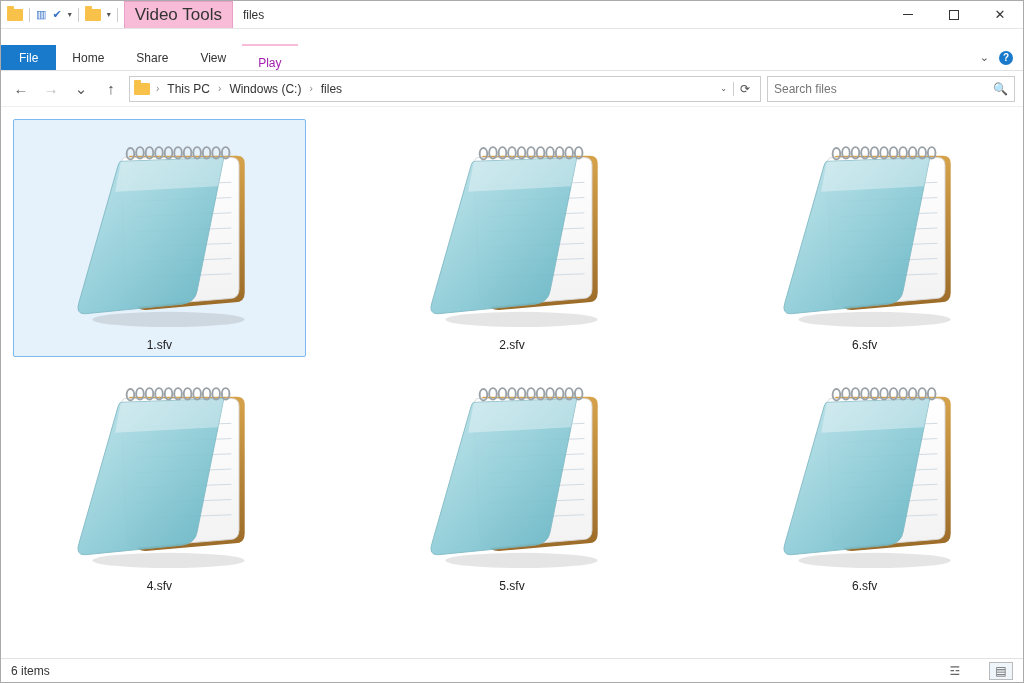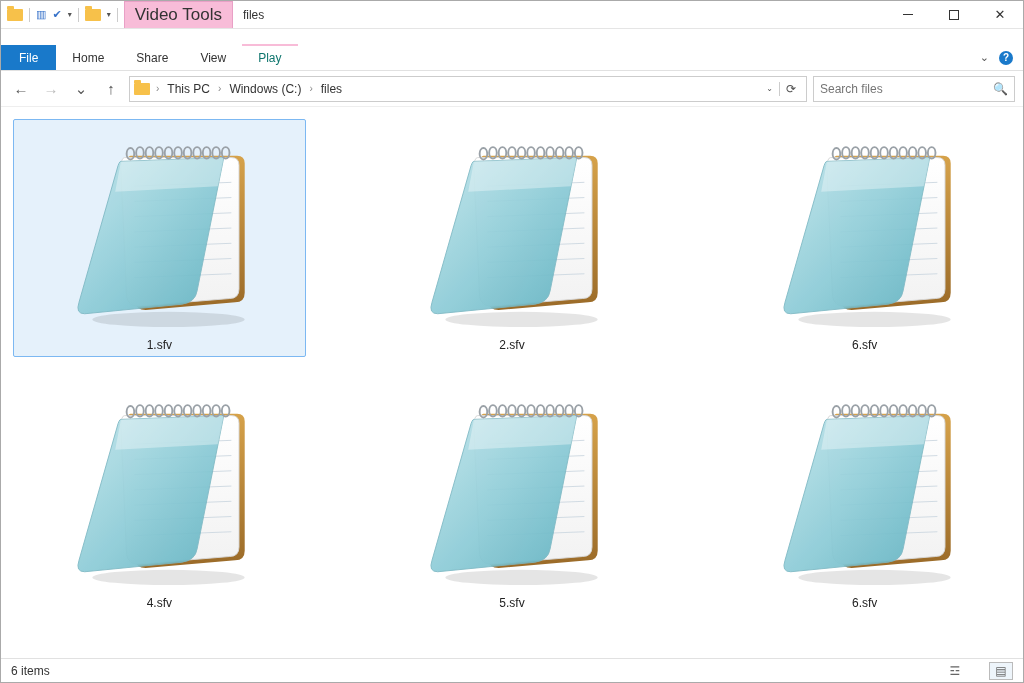--- a/index.html
+++ b/index.html
@@ -57,21 +57,21 @@
     align-items:stretch;
     background:#fff;
     border-bottom:1px solid #e1e1e1;
     margin-top:16px;
   }
   .ribbon .file-tab{
     background:#1979ca;color:#fff;padding:0 18px;display:flex;align-items:center;font-size:12px;
   }
   .ribbon .tab{padding:0 16px;display:flex;align-items:center;color:#333;}
   .ribbon .play-tab{
-    background:#fff;border-top:2px solid #f8bcd8;padding:0 16px;display:flex;align-items:center;color:#0f766e;
+    background:#fff;border-top:2px solid #f8bcd8;padding:0 16px;display:flex;align-items:flex-end;color:#a21caf;
     margin-top:-1px;
   }
   .ribbon-right{margin-left:auto;display:flex;align-items:center;gap:10px;padding:0 10px;}
   .chevron{font-size:11px;color:#555;}
   .help-icon{width:14px;height:14px;border-radius:50%;background:#1979ca;color:#fff;font-size:10px;display:flex;align-items:center;justify-content:center;font-weight:bold;}
 
   
   .navrow{
     height:36px;display:flex;align-items:center;gap:6px;padding:4px 8px;background:#fff;border-bottom:1px solid #eee;
   }
@@ -82,33 +82,33 @@
     flex:1;height:26px;border:1px solid #ccc;display:flex;align-items:center;padding:0 4px;gap:2px;background:#fff;
   }
   .addressbar .folder-icon{width:16px;height:12px;background:#f7c14a;border-radius:1px;position:relative;margin-right:2px;}
   .addressbar .folder-icon::before{content:"";position:absolute;top:-3px;left:0;width:7px;height:3px;background:#f7c14a;border-radius:1px 1px 0 0;}
   .addressbar .crumb{padding:0 4px;color:#333;white-space:nowrap;}
   .addressbar .caret{color:#888;font-size:10px;padding:0 2px;}
   .addr-right{margin-left:auto;display:flex;align-items:center;gap:2px;}
   .addr-right .dd{font-size:8px;color:#555;padding:0 4px;}
   .refresh{border-left:1px solid #ccc;height:100%;display:flex;align-items:center;padding:0 6px;color:#555;}
   .searchbox{
-    width:202px;height:26px;border:1px solid #ccc;display:flex;align-items:center;padding:0 6px;color:#888;gap:6px;
+    width:248px;height:26px;border:1px solid #ccc;display:flex;align-items:center;padding:0 6px;color:#888;gap:6px;
   }
   .searchbox input{border:none;outline:none;flex:1;font-size:12px;color:#333;background:transparent;}
   .searchbox .mag{font-size:12px;color:#888;}
 
   
   .pane{
     flex:1;overflow:auto;background:#fff;
   }
   .grid{
     display:grid;
     grid-template-columns:repeat(3,1fr);
-    gap:20px 60px;
+    gap:3px 60px;
     padding:12px;
   }
   .file{
     display:flex;flex-direction:column;align-items:center;justify-content:flex-start;
     padding:4px;border:1px solid transparent;border-radius:2px;
   }
   .file.selected{border:1px solid #7cb8f2;background:#e5f1fb;}
   .file .iconwrap{width:220px;height:210px;display:flex;align-items:center;justify-content:center;}
   .file .label{margin-top:4px;color:#222;font-size:12px;}
 

